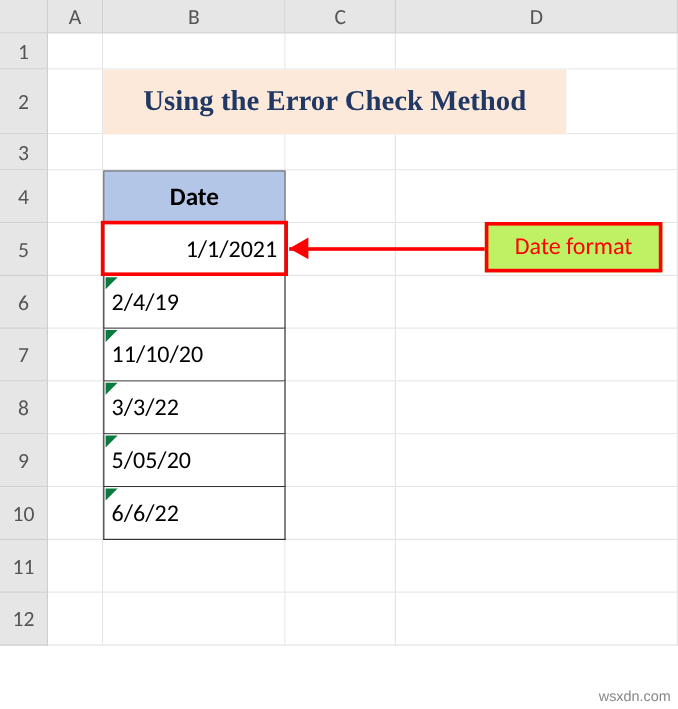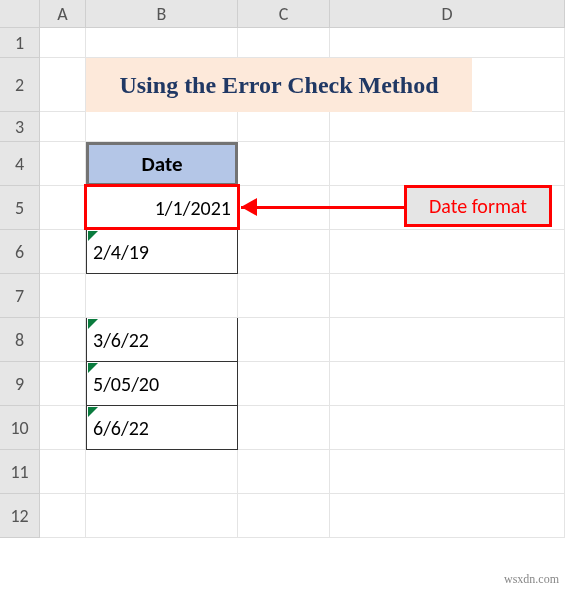--- a/index.html
+++ b/index.html
@@ -100,21 +100,21 @@
       color: #203864;
     }
     
     .hdr-date {
       position: absolute;
       left: 86px;
       top: 142px;
       width: 152px;
       height: 44px;
       background: #b4c6e7;
-      border: 3px solid #737373;
+      border: 1px solid #737373;
       display: flex;
       align-items: center;
       justify-content: center;
       font-weight: bold;
       font-size: 21px;
     }
     .datacell {
       position: absolute;
       left: 86px;
       width: 152px;
@@ -148,21 +148,21 @@
       border: 3px solid #ff0000;
       pointer-events: none;
     }
     .callout {
       position: absolute;
       left: 404px;
       top: 185px;
       width: 148px;
       height: 42px;
       border: 3px solid #ff0000;
-      background: #e5e5e5;
+      background: #bef264;
       display: flex;
       align-items: center;
       justify-content: center;
       font-size: 20px;
       color: #ff0000;
     }
     .arrow-line {
       position: absolute;
       left: 241px;
       top: 206px;
@@ -178,21 +178,21 @@
       border-right: 16px solid #ff0000;
       border-top: 9px solid transparent;
       border-bottom: 9px solid transparent;
     }
     .watermark {
       position: absolute;
       right: 6px;
       bottom: 4px;
       font-size: 12px;
       color: #888;
-      font-family: Liberation Serif, serif;
+      font-family: Liberation Sans, sans-serif;
       text-align: center;
     }
   </style>
 </head>
 <body>
 
 <div class="grid">
   <div class="corner"></div>
 
   <div class="colheads">
@@ -291,21 +291,22 @@
         <div class="cell cD r12"></div>
       </div>
   </div>
 
   <div class="title-area">Using the Error Check Method</div>
 
   <div class="hdr-date">Date</div>
 
   <div class="datacell right" style="top:186px">1/1/2021</div>
   <div class="datacell left err-tri" style="top:230px">2/4/19</div>
-  <div class="datacell left err-tri" style="top:318px">3/6/22</div>
+  <div class="datacell left err-tri" style="top:274px">11/10/20</div>
+  <div class="datacell left err-tri" style="top:318px">3/3/22</div>
   <div class="datacell left err-tri" style="top:362px">5/05/20</div>
   <div class="datacell left err-tri" style="top:406px">6/6/22</div>
 
   <div class="highlight-box"></div>
   <div class="arrow-line"></div>
   <div class="arrow-head"></div>
   <div class="callout">Date format</div>
 
   <div class="watermark">wsxdn.com</div>
 </div>

